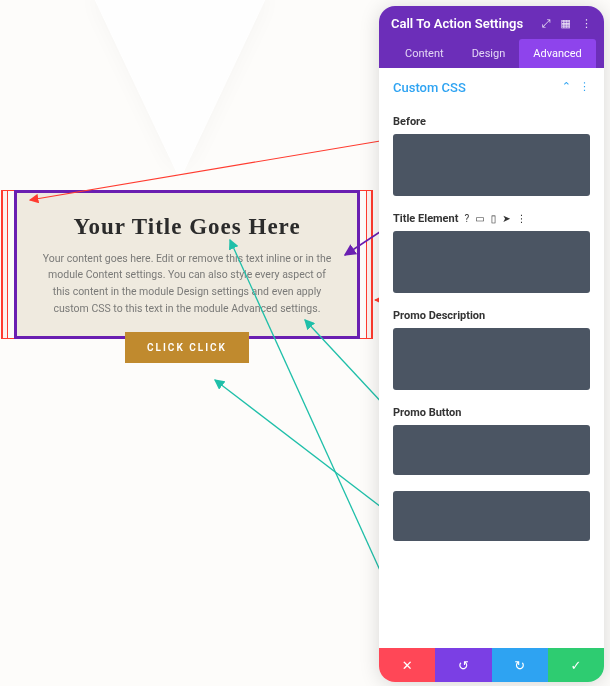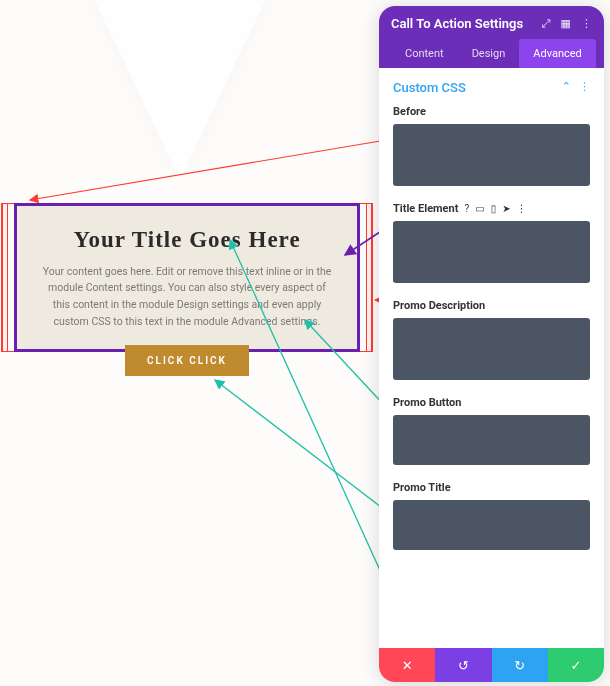--- a/index.html
+++ b/index.html
@@ -53,21 +53,21 @@
 
   .panel-body {
     flex: 1;
     overflow-y: auto;
     padding: 12px 14px 10px 14px;
   }
   .section-head {
     display: flex;
     justify-content: space-between;
     align-items: flex-start;
-    margin-bottom: 10px;
+    margin-bottom: 20px;
   }
   .section-title { color: #2ea3f2; font-size: 13px; font-weight: 500; }
   .section-actions { display: flex; gap: 8px; color: #2ea3f2; font-size: 11px; }
   .section-actions span { cursor: pointer; }
 
   .field { margin-bottom: 12px; }
   .field-label-row { display: flex; align-items: center; gap: 6px; margin-bottom: 6px; }
   .field-label {
     font-size: 11px;
     font-weight: 700;
@@ -101,21 +101,21 @@
   .fbtn { flex: 1; display: flex; align-items: center; justify-content: center; color: #fff; font-size: 13px; cursor: pointer; }
   .fbtn.cancel { background: #ff4757; }
   .fbtn.undo   { background: #7b3fe4; }
   .fbtn.redo   { background: #2ea3f2; }
   .fbtn.save   { background: #2ecc71; }
 
   
   .promo-wrap {
     position: absolute;
     left: 2px;
-    top: 203px;
+    top: 190px;
     width: 370px;
     height: 149px;
   }
   .promo-outline-red {
     position: absolute;
     inset: 0;
     border: 1px solid #ff3b2f;
     pointer-events: none;
   }
   .promo-handle-left,
@@ -289,23 +289,20 @@
     </div>
 
     <div class="field">
       <div class="field-label-row">
         <div class="field-label">Promo Button</div>
       </div>
       <textarea class="code-box cb-btn" style=""></textarea>
     </div>
 
     <div class="field">
-      <div class="field-label-row">
-        <div class="field-label">Promo Title</div>
-      </div>
       <textarea class="code-box cb-title" style=""></textarea>
     </div>
   </div>
 
   <div class="panel-footer">
     <div class="fbtn cancel">✕</div>
     <div class="fbtn undo">↺</div>
     <div class="fbtn redo">↻</div>
     <div class="fbtn save">✓</div>
   </div>

